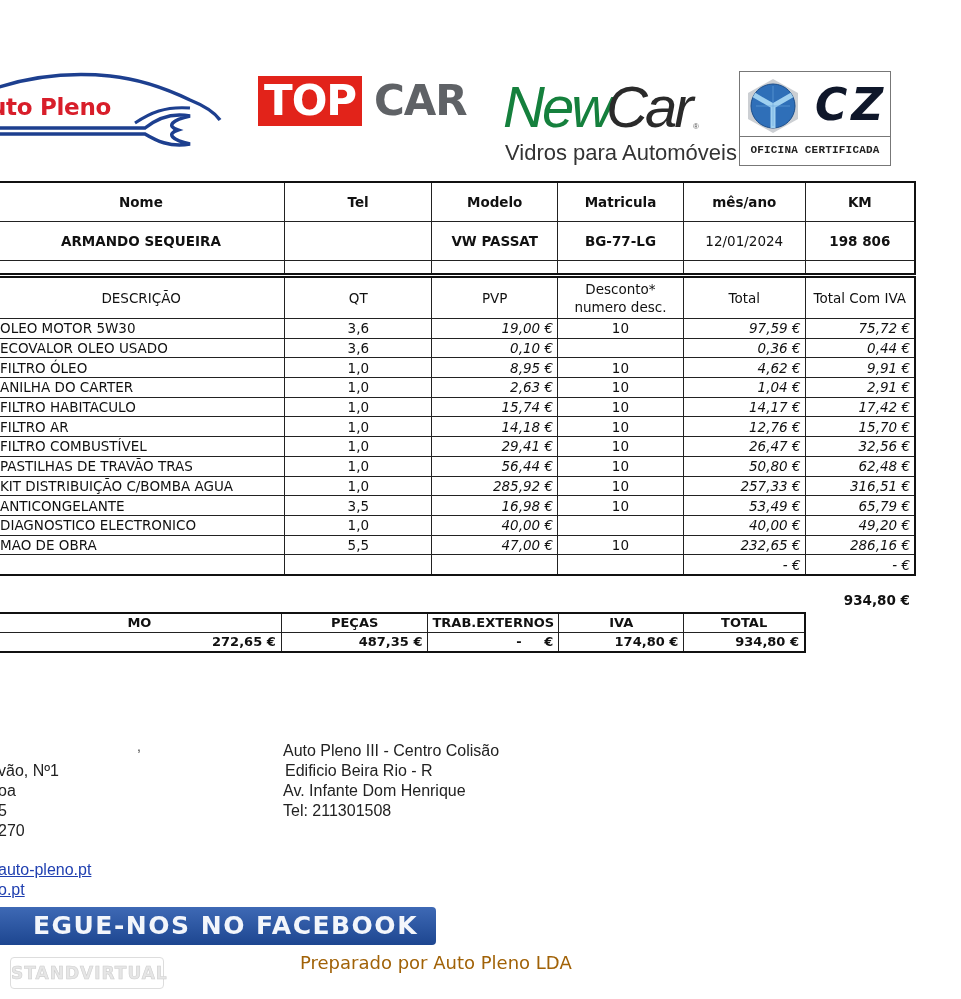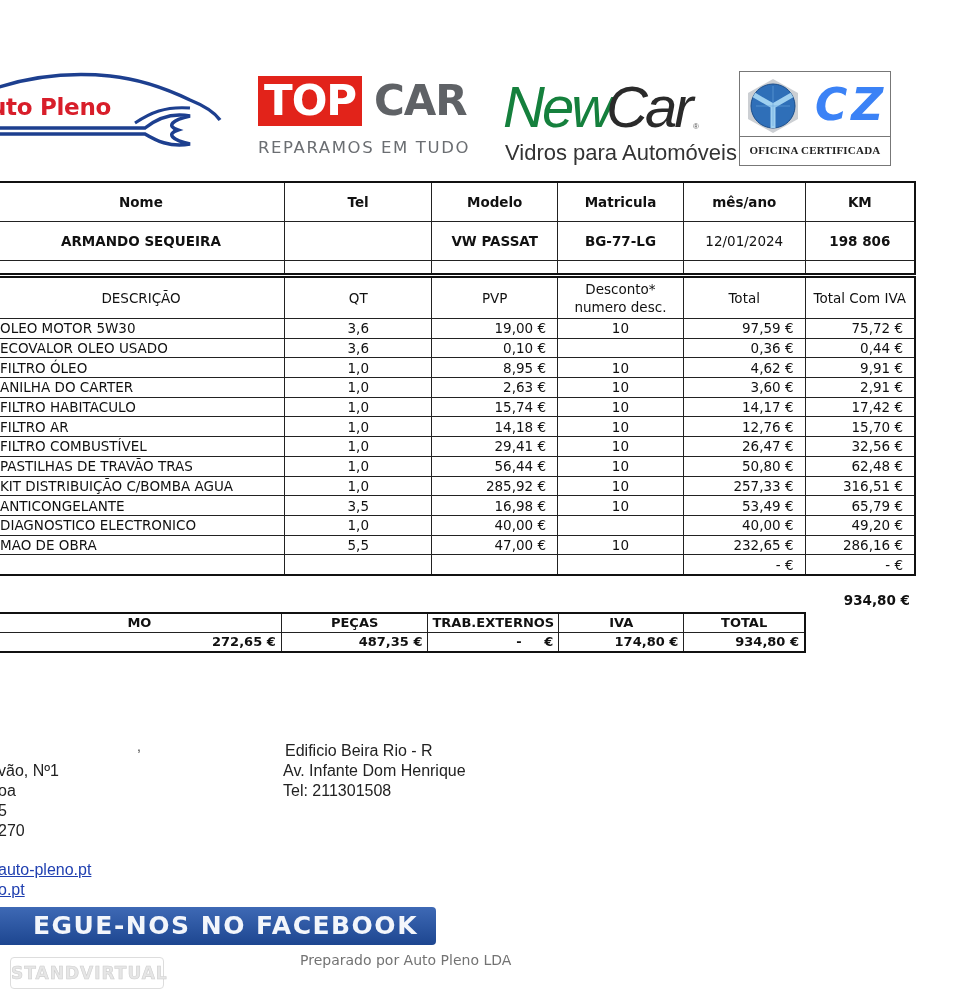--- a/index.html
+++ b/index.html
@@ -13,76 +13,75 @@
   .topcar-top { position:absolute; left:0; top:0; height:50px; background:#e2231a; color:#fff; font-family:"DejaVu Sans", sans-serif; font-weight:bold; font-size:42px; line-height:50px; padding:0 6px; letter-spacing:-1px; }
   .topcar-car { position:absolute; left:116px; top:0; height:50px; color:#5f6266; font-family:"DejaVu Sans", sans-serif; font-weight:bold; font-size:42px; line-height:50px; letter-spacing:-1px; }
   .topcar-slogan { position:absolute; left:0; top:62px; color:#6b6e72; font-family:"DejaVu Sans", sans-serif; font-size:16.5px; letter-spacing:1.6px; white-space:nowrap; }
   .logo-newcar { left:503px; top:78px; width:220px; height:90px; }
   .newcar-new { position:absolute; left:0; top:0; font-family:"Liberation Sans", sans-serif; font-style:italic; font-size:58px; line-height:58px; color:#15803d; letter-spacing:-3px; }
   .newcar-car { position:absolute; left:103px; top:0; font-family:"Liberation Sans", sans-serif; font-style:italic; font-size:58px; line-height:58px; color:#2a2a2a; letter-spacing:-3px; }
   .newcar-reg { position:absolute; left:190px; top:44px; font-size:8px; color:#555; }
   .newcar-slogan { position:absolute; left:2px; top:62px; font-family:"Liberation Sans", sans-serif; font-size:22px; color:#333; white-space:nowrap; }
   .logo-cz { left:739px; top:71px; width:152px; height:95px; border:1.5px solid #777; box-sizing:border-box; background:#fff; }
   .cz-globe { position:absolute; left:6px; top:6px; width:54px; height:56px; }
-  .cz-letters { position:absolute; left:75px; top:4px; font-family:"DejaVu Sans", sans-serif; font-weight:bold; font-size:44px; line-height:58px; color:#3b82f6; letter-spacing:4px; font-style:italic; }
+  .cz-letters { position:absolute; left:75px; top:4px; font-family:"DejaVu Sans", sans-serif; font-weight:bold; font-size:44px; line-height:58px; color:#0f172a; letter-spacing:4px; font-style:italic; }
   .cz-divider { position:absolute; left:0; right:0; top:64px; border-top:1.5px solid #777; }
-  .cz-caption { position:absolute; left:0; right:0; top:72px; text-align:center; font-family:Liberation Serif, serif; font-weight:bold; font-size:11px; color:#222; letter-spacing:0.2px; }
+  .cz-caption { position:absolute; left:0; right:0; top:72px; text-align:center; font-family:Liberation Mono, monospace; font-weight:bold; font-size:11px; color:#222; letter-spacing:0.2px; }
 
   
   table.grid { position:absolute; border-collapse:collapse; font-family:"DejaVu Sans", sans-serif; }
   table.grid td { border:1.5px solid #222; padding:0 4px; white-space:nowrap; overflow:hidden; }
   #info-table { left:-4px; top:181px; width:920px; font-size:13.5px; }
   #info-table td { text-align:center; }
   #info-table .h td { height:38px; font-weight:bold; }
   #info-table .v td { height:38px; font-weight:bold; }
   #info-table .sp td { height:12px; }
   #info-table { border:2.5px solid #111; }
 
   #items-table { left:-4px; top:276px; width:920px; font-size:13.5px; border:2.5px solid #111; }
   #items-table .hdr td { height:40px; text-align:center; font-weight:normal; line-height:18px; }
   #items-table .row td { height:18.7px; padding-top:0; padding-bottom:0; line-height:18px; }
   #items-table td.desc { text-align:left; padding-left:2px; }
   #items-table td.qt { text-align:center; }
-  #items-table td.num { text-align:right; padding-right:11px; }
+  #items-table td.num { text-align:right; padding-right:4px;font-style:italic; }
   #items-table td.ctr { text-align:center; }
 
   .grand-total { position:absolute; left:806px; top:592px; width:104px; text-align:right; font-family:"DejaVu Sans", sans-serif; font-weight:bold; font-size:13.5px; }
 
   #summary-table { left:-4px; top:612px; width:810px; font-size:13px; border:2.5px solid #111; }
   #summary-table td { height:18px; line-height:18px; font-weight:bold; }
   #summary-table .sh td { text-align:center; }
   #summary-table .sv td { text-align:right; padding-right:5px; }
 
   
   .addr { font-family:"Liberation Sans", sans-serif; font-size:16px; color:#222; line-height:20px; white-space:nowrap; }
   .addr-left { left:-2px; top:761px; }
   .addr-right { left:283px; top:741px; }
   .comma-mark { left:137px; top:738px; font-size:14px; color:#444; font-family:"Liberation Sans", sans-serif; }
   .links { left:-2px; top:860px; font-family:"Liberation Sans", sans-serif; font-size:16px; line-height:20px; }
   .links a { color:#1f3fb0; text-decoration:underline; display:block; }
   .fb-banner { left:-30px; top:907px; width:466px; height:38px; border-radius:4px; background:linear-gradient(#3e69b5,#1d4690); color:#f3f6fb; font-family:"DejaVu Sans", sans-serif; font-weight:bold; font-size:25px; line-height:38px; letter-spacing:1.5px; text-align:right; padding-right:18px; box-sizing:border-box; white-space:nowrap; }
-  .prepared { left:300px; top:952px; font-family:"DejaVu Sans", sans-serif; font-size:14px; color:#737373; }
+  .prepared { left:300px; top:952px; font-family:"DejaVu Sans", sans-serif; font-size:18px; color:#a16207; }
   .watermark { left:10px; top:957px; width:152px; height:30px; border:1px solid #ddd; border-radius:4px; color:#e6e6e6; font-family:"DejaVu Sans", sans-serif; font-weight:bold; font-size:17px; line-height:30px; text-align:center; letter-spacing:1px; -webkit-text-stroke:0.6px #cfcfcf; }
 </style>
 </head>
 <body>
 
 <div class="abs logo-autopleno">
   <svg width="235" height="90" viewBox="0 0 235 90" style="position:absolute;left:0;top:0">
     <path d="M0 22 C40 8, 80 4, 120 8 C150 11, 175 20, 200 32 C215 38, 225 45, 230 52" fill="none" stroke="#1d3f8f" stroke-width="3.5"></path>
     <path d="M0 60 L155 60 C165 52, 180 44, 200 48 C182 52, 176 58, 188 62 C176 66, 182 72, 200 76 C180 80, 165 72, 155 66 L0 66" fill="none" stroke="#1d3f8f" stroke-width="3.5"></path>
     <path d="M145 55 C160 45, 175 38, 200 40" fill="none" stroke="#1d3f8f" stroke-width="3"></path>
   </svg>
   <span class="logo-autopleno-text">uto Pleno</span>
 </div>
 
 <div class="abs logo-topcar">
   <span class="topcar-top">TOP</span>
   <span class="topcar-car">CAR</span>
-  <span class="topcar-slogan">REPARAMOS EM TUDO</span>
 </div>
 
 <div class="abs logo-newcar">
   <span class="newcar-new">New</span>
   <span class="newcar-car">Car</span>
   <span class="newcar-reg">®</span>
   <span class="newcar-slogan">Vidros para Automóveis</span>
 </div>
 
 <div class="abs logo-cz">
@@ -180,21 +179,21 @@
         <td class="num">8,95 €</td>
         <td class="ctr">10</td>
         <td class="num">4,62 €</td>
         <td class="num">9,91 €</td>
       </tr>
       <tr class="row">
         <td class="desc">ANILHA DO CARTER</td>
         <td class="qt">1,0</td>
         <td class="num">2,63 €</td>
         <td class="ctr">10</td>
-        <td class="num">3,60 €</td>
+        <td class="num">1,04 €</td>
         <td class="num">2,91 €</td>
       </tr>
       <tr class="row">
         <td class="desc">FILTRO HABITACULO</td>
         <td class="qt">1,0</td>
         <td class="num">15,74 €</td>
         <td class="ctr">10</td>
         <td class="num">14,17 €</td>
         <td class="num">17,42 €</td>
       </tr>
@@ -296,20 +295,21 @@
 <div class="abs comma-mark">,</div>
 
 <div class="abs addr addr-left">
   <div>vão, Nº1</div>
   <div>oa</div>
   <div>5</div>
   <div>270</div>
 </div>
 
 <div class="abs addr addr-right">
+  <div>Auto Pleno III - Centro Colisão</div>
   <div style="padding-left:2px">Edificio Beira Rio - R</div>
   <div>Av. Infante Dom Henrique</div>
   <div>Tel: 211301508</div>
 </div>
 
 <div class="abs links">
   <a>auto-pleno.pt</a>
   <a>o.pt</a>
 </div>
 

